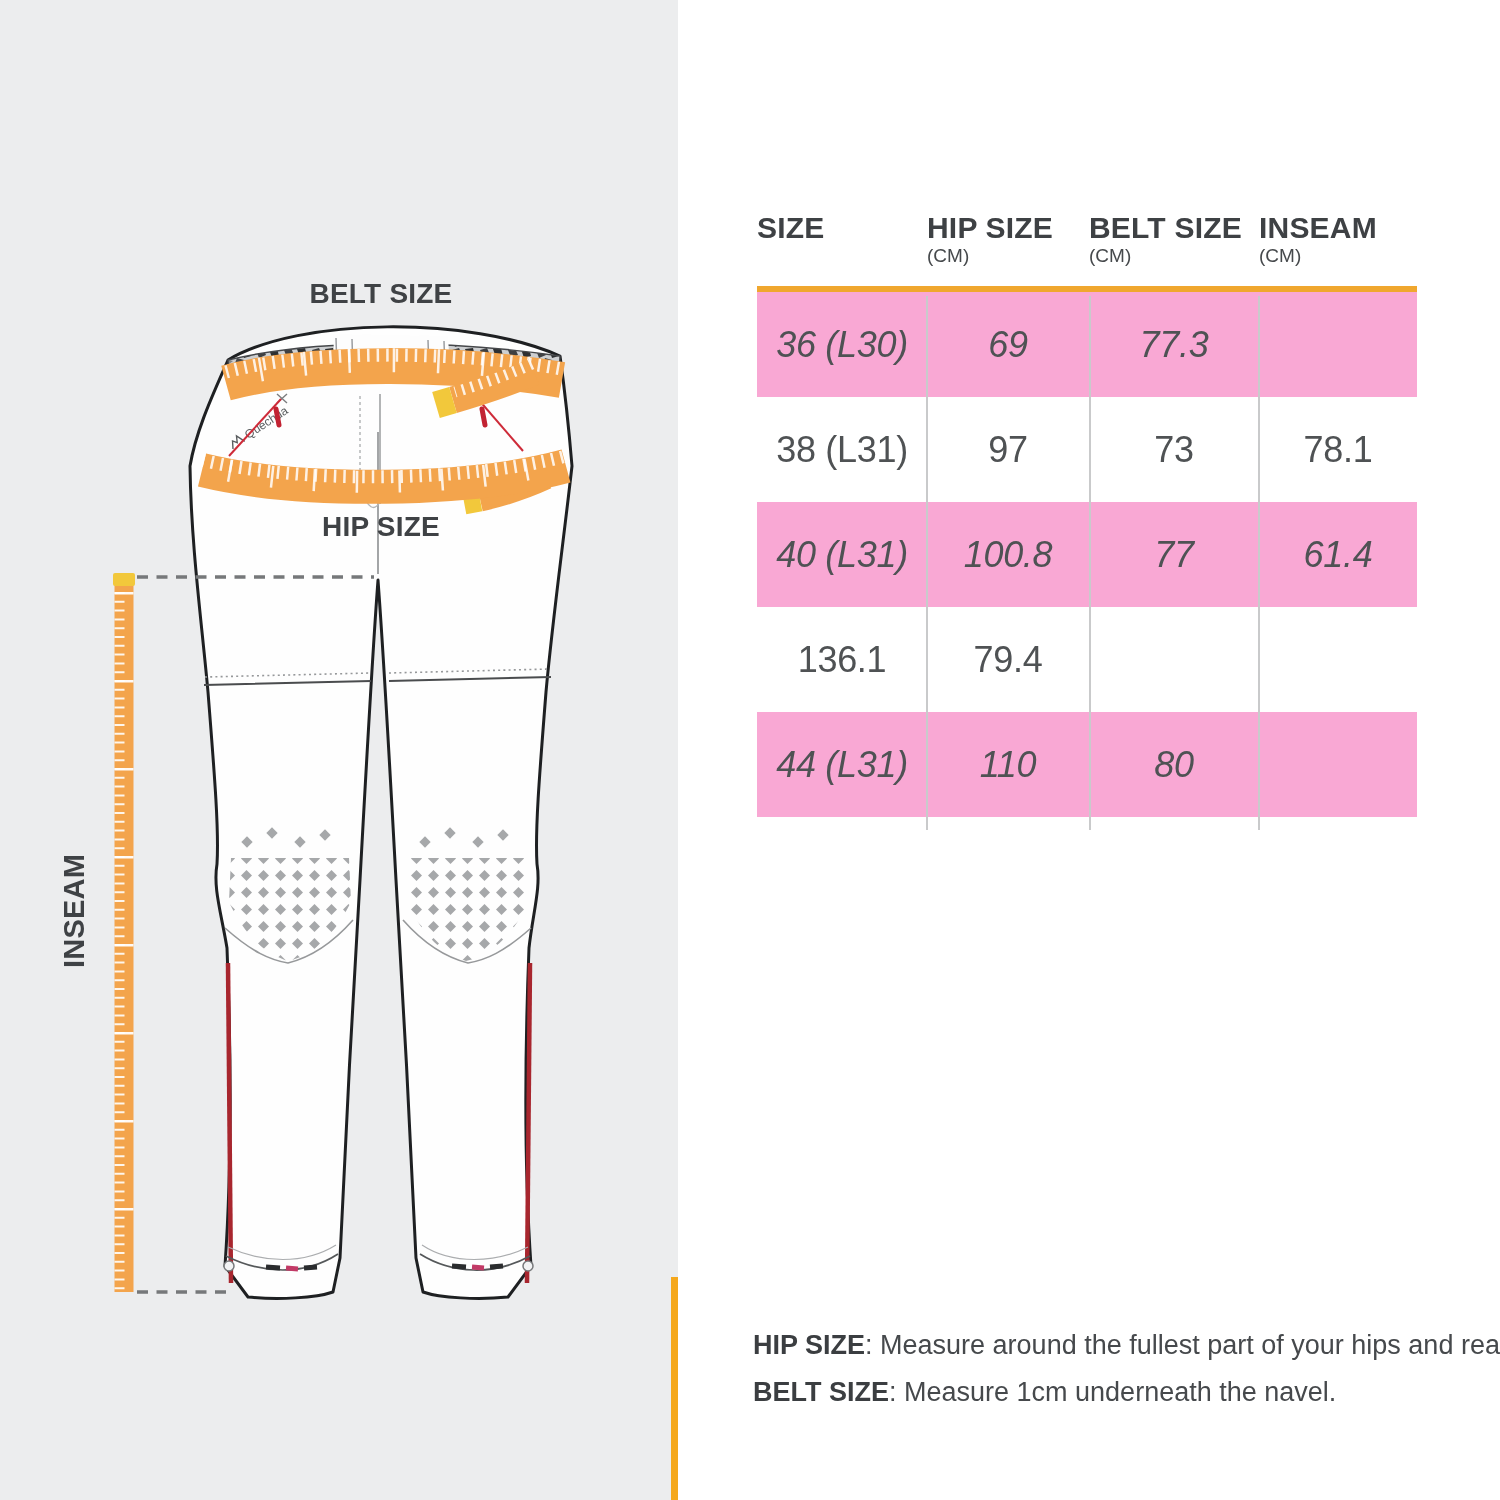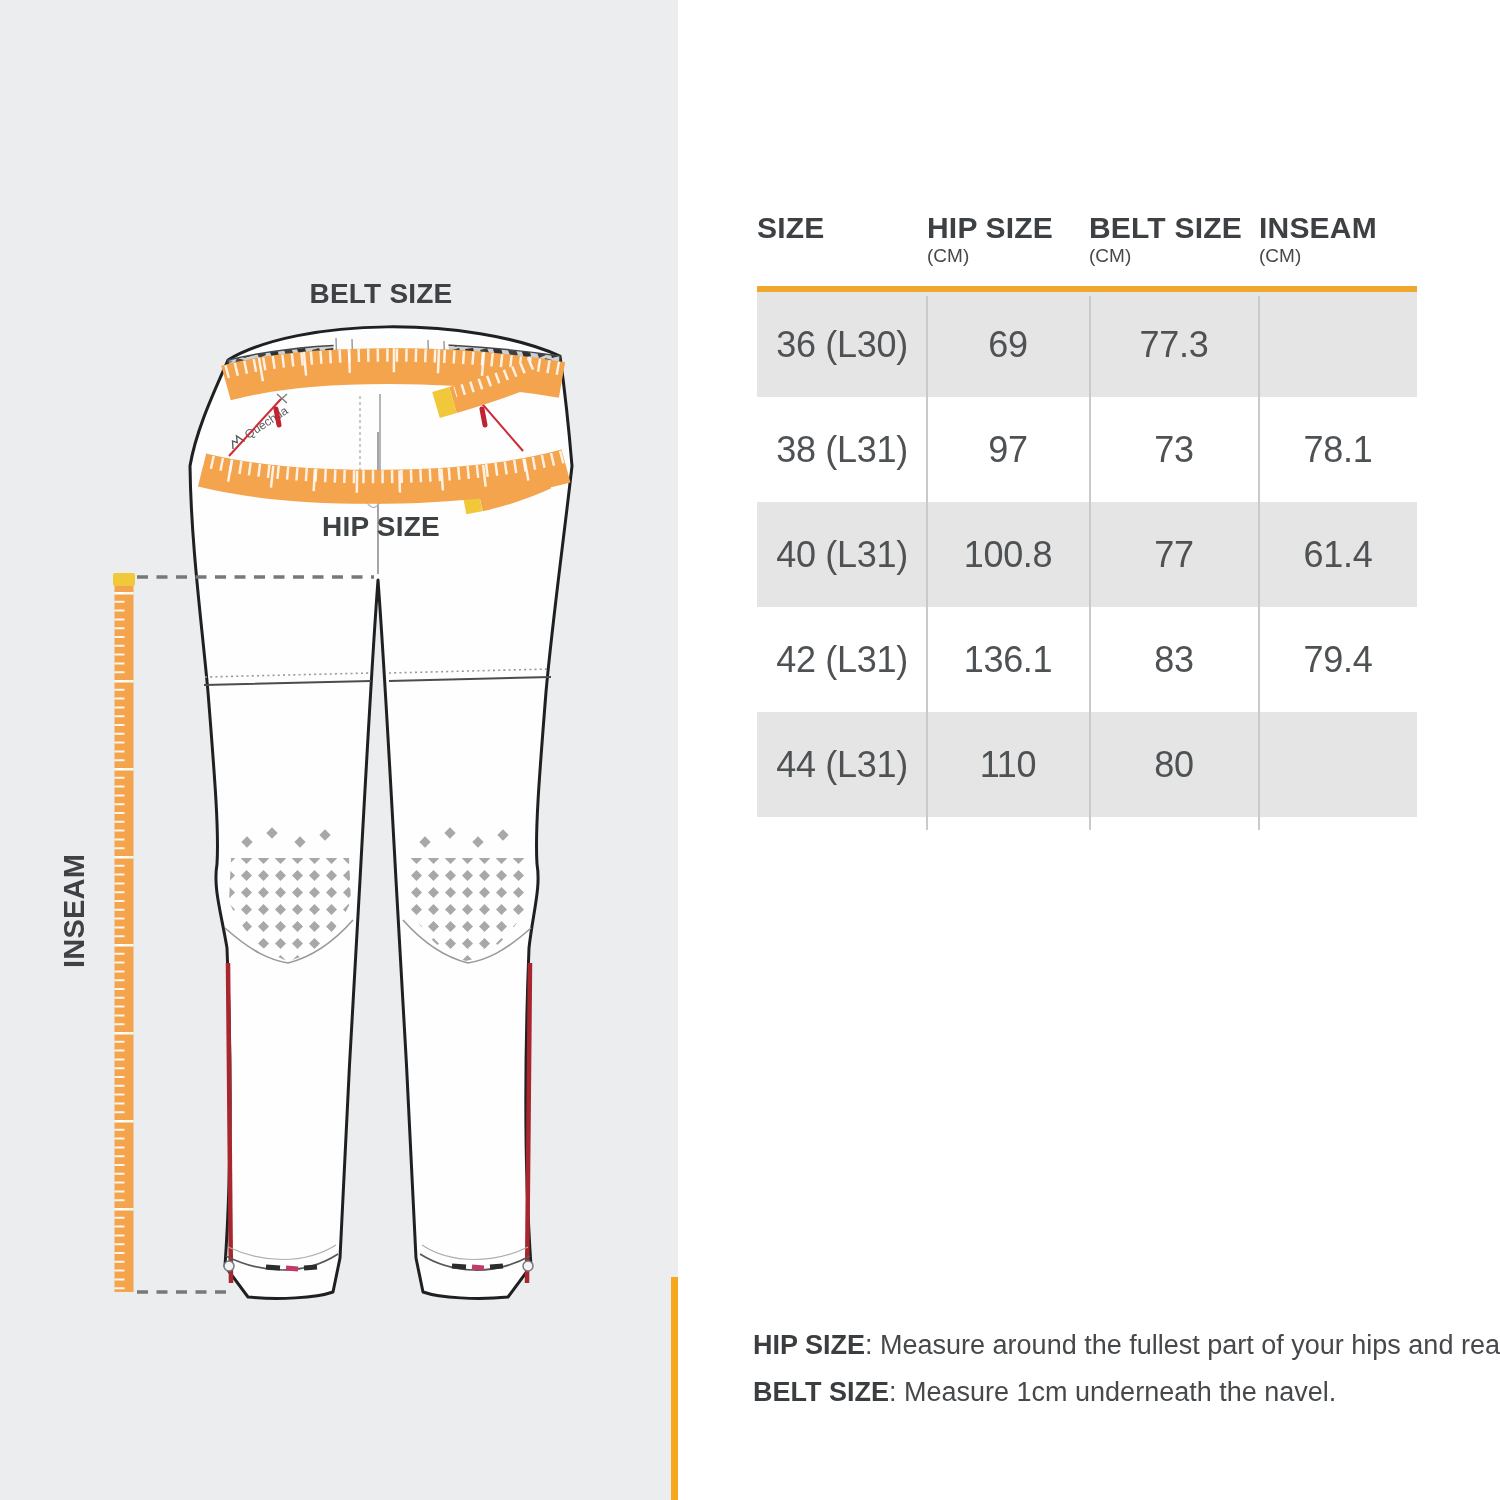--- a/index.html
+++ b/index.html
@@ -14,21 +14,21 @@
   .lbl-inseam{left:74px;top:911px;transform:translate(-50%,-50%) rotate(-90deg);font-size:29px;}
   
   .size-table{position:absolute;left:757px;top:204px;width:660px;}
   .thead{display:grid;grid-template-columns:170px 162px 170px 158px;height:82px;}
   .th{display:flex;flex-direction:column;padding-top:8px;}
   .th-label{font-size:30px;font-weight:700;color:#3E4144;letter-spacing:.2px;line-height:32px;}
   .th-unit{font-size:19px;font-weight:400;color:#46494C;margin-top:2px;line-height:20px;}
   .header-rule{width:660px;height:6px;}
   .tbody{position:relative;}
   .tr{display:grid;grid-template-columns:170px 162px 170px 158px;height:105px;}
-  .tr.alt{background:#e5e5e5;}
+  .tr.alt{background:#f9a8d4;font-style:italic;}
   .td{display:flex;align-items:center;justify-content:center;
       font-size:36px;color:#4F5254;letter-spacing:-.3px;}
   .col-divider{position:absolute;top:4px;width:2px;height:534px;background:#C9CACB;}
   .notes{position:absolute;left:753px;top:1322px;font-size:27px;color:#46494C;line-height:47px;white-space:nowrap;}
   .notes b{color:#3B3E41;font-weight:700;}
 </style>
 </head>
 <body>
 
 <div class="page">
@@ -217,23 +217,21 @@
         <div class="td">73</div>
         <div class="td">78.1</div>
       </div>
       <div class="tr alt">
         <div class="td">40 (L31)</div>
         <div class="td">100.8</div>
         <div class="td">77</div>
         <div class="td">61.4</div>
       </div>
       <div class="tr">
-        <div class="td">42 (L31)</div>
         <div class="td">136.1</div>
-        <div class="td">83</div>
         <div class="td">79.4</div>
       </div>
       <div class="tr alt">
         <div class="td">44 (L31)</div>
         <div class="td">110</div>
         <div class="td">80</div>
       </div>
       <div class="col-divider" style="left:169px;"></div>
       <div class="col-divider" style="left:332px;"></div>
       <div class="col-divider" style="left:501px;"></div>

